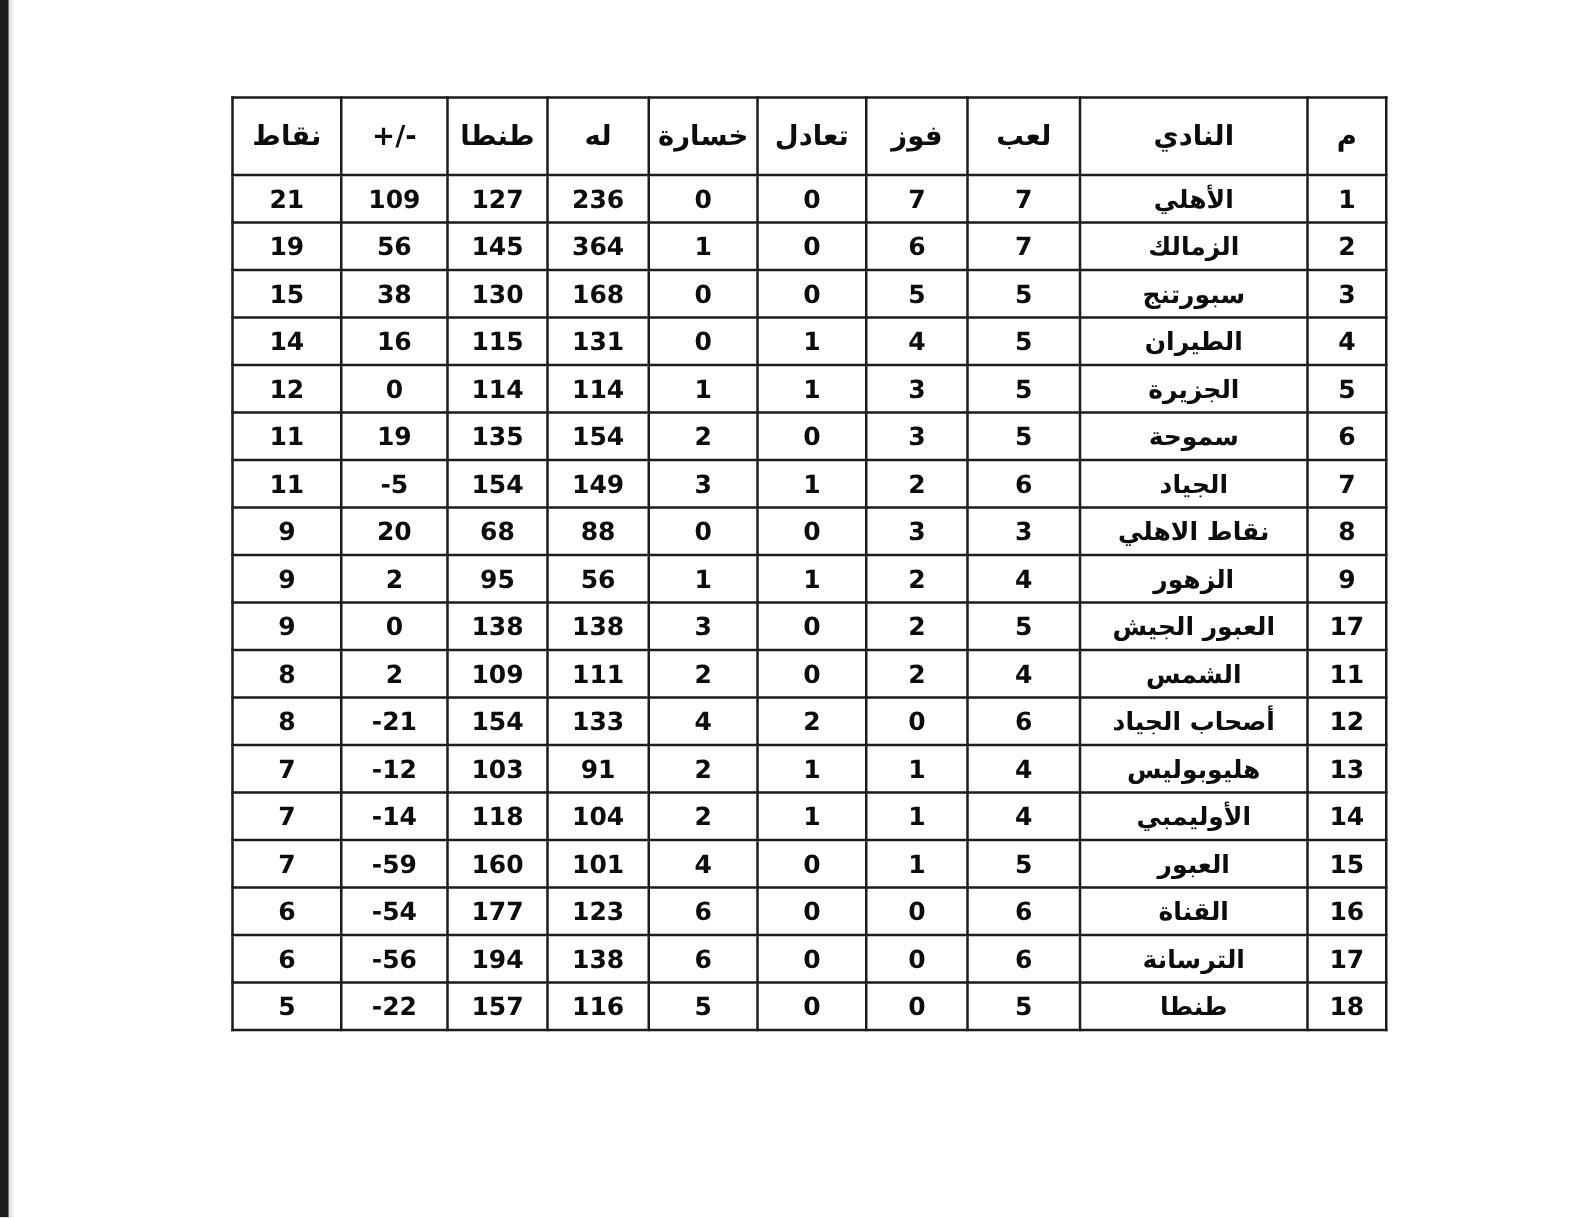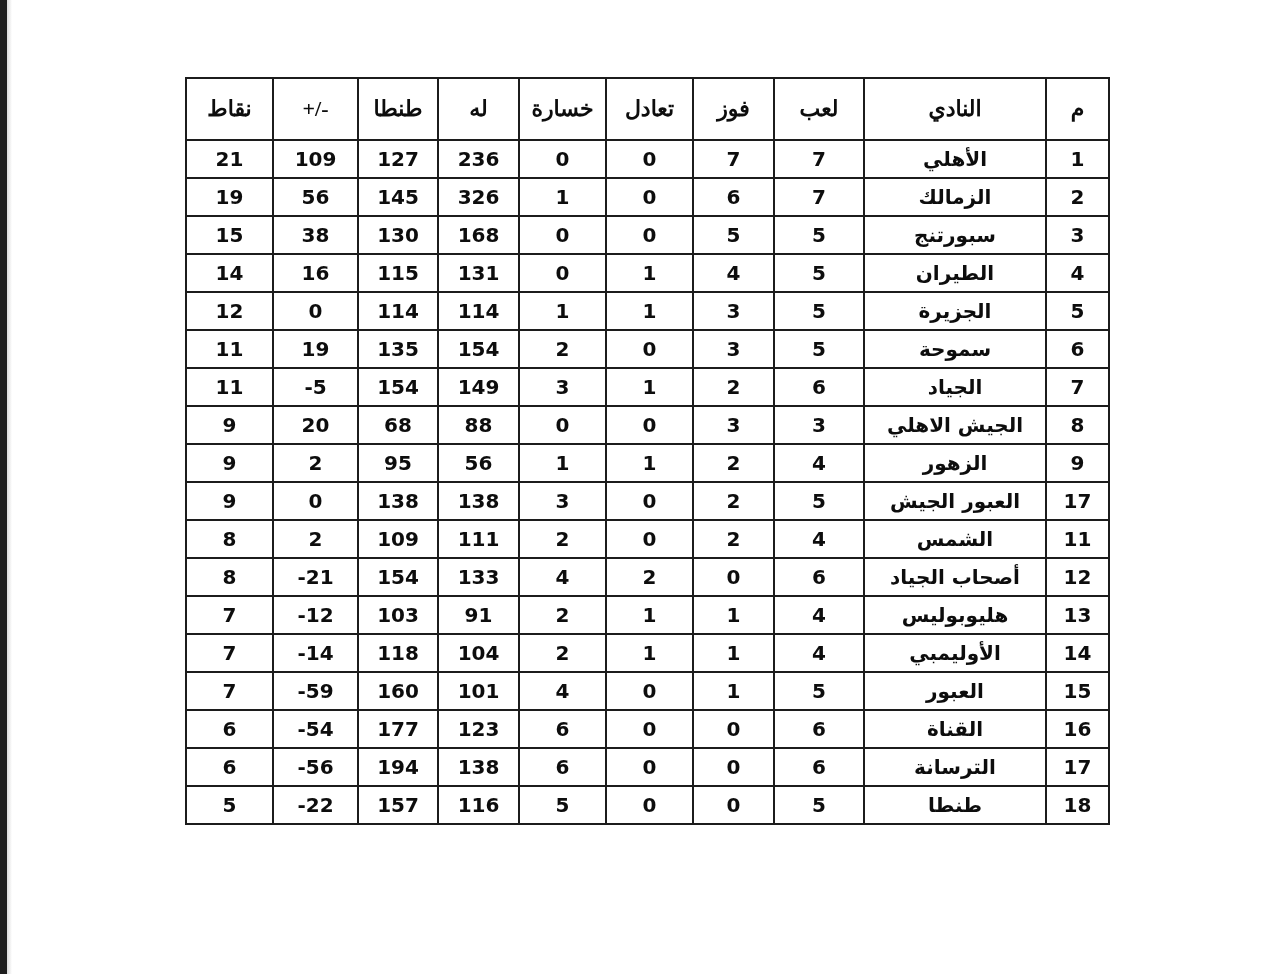--- a/index.html
+++ b/index.html
@@ -48,21 +48,20 @@
     vertical-align: middle;
     color: #0d0d0d;
     font-weight: bold;
     padding: 0;
     overflow: hidden;
     white-space: nowrap;
   }
   table.standings th {
     height: 60px;
     font-size: 22px;
-    font-family: Liberation Serif, serif;
   }
   table.standings td {
     height: 36px;
     font-size: 20px;
   }
   td.num, th.ltr {
     direction: ltr;
   }
   td.club {
     font-size: 21px;
@@ -116,21 +115,21 @@
           <td class="num">109</td>
           <td class="num">21</td>
         </tr>
         <tr>
           <td class="num">2</td>
           <td class="club">الزمالك</td>
           <td class="num">7</td>
           <td class="num">6</td>
           <td class="num">0</td>
           <td class="num">1</td>
-          <td class="num">326</td>
+          <td class="num">364</td>
           <td class="num">145</td>
           <td class="num">56</td>
           <td class="num">19</td>
         </tr>
         <tr>
           <td class="num">3</td>
           <td class="club">سبورتنج</td>
           <td class="num">5</td>
           <td class="num">5</td>
           <td class="num">0</td>
@@ -183,21 +182,21 @@
           <td class="num">2</td>
           <td class="num">1</td>
           <td class="num">3</td>
           <td class="num">149</td>
           <td class="num">154</td>
           <td class="num">-5</td>
           <td class="num">11</td>
         </tr>
         <tr>
           <td class="num">8</td>
-          <td class="club">الجيش الاهلي</td>
+          <td class="club">نقاط الاهلي</td>
           <td class="num">3</td>
           <td class="num">3</td>
           <td class="num">0</td>
           <td class="num">0</td>
           <td class="num">88</td>
           <td class="num">68</td>
           <td class="num">20</td>
           <td class="num">9</td>
         </tr>
         <tr>

